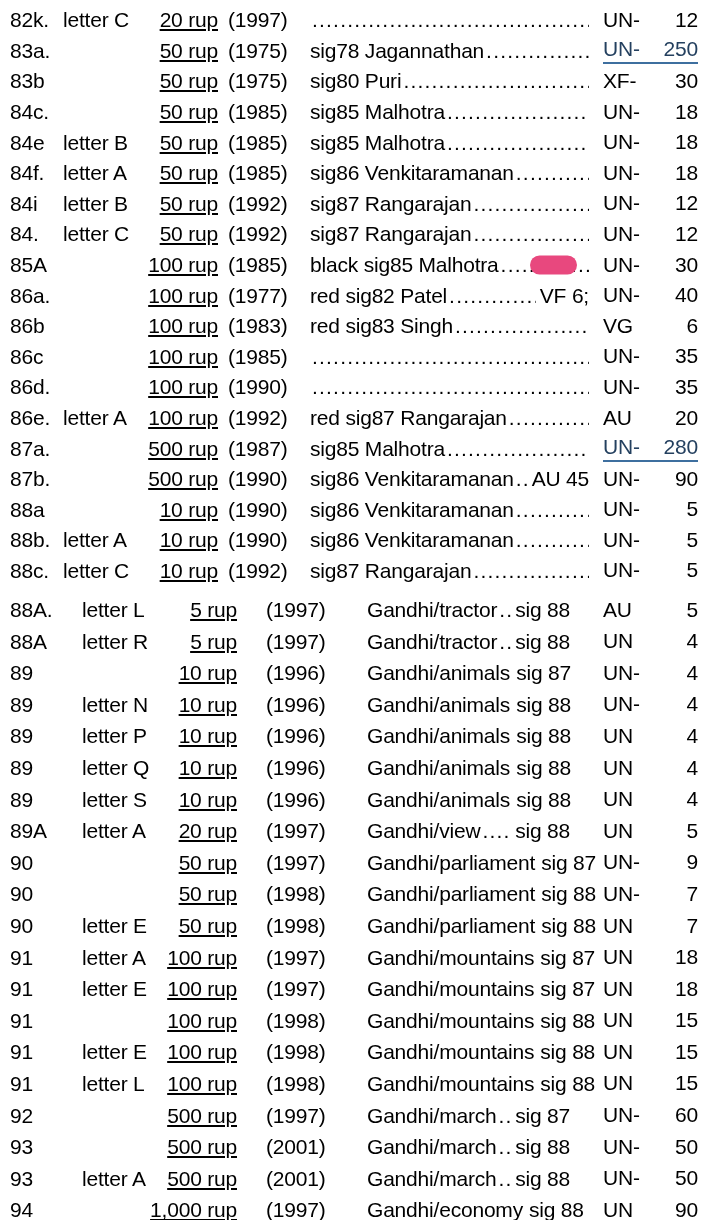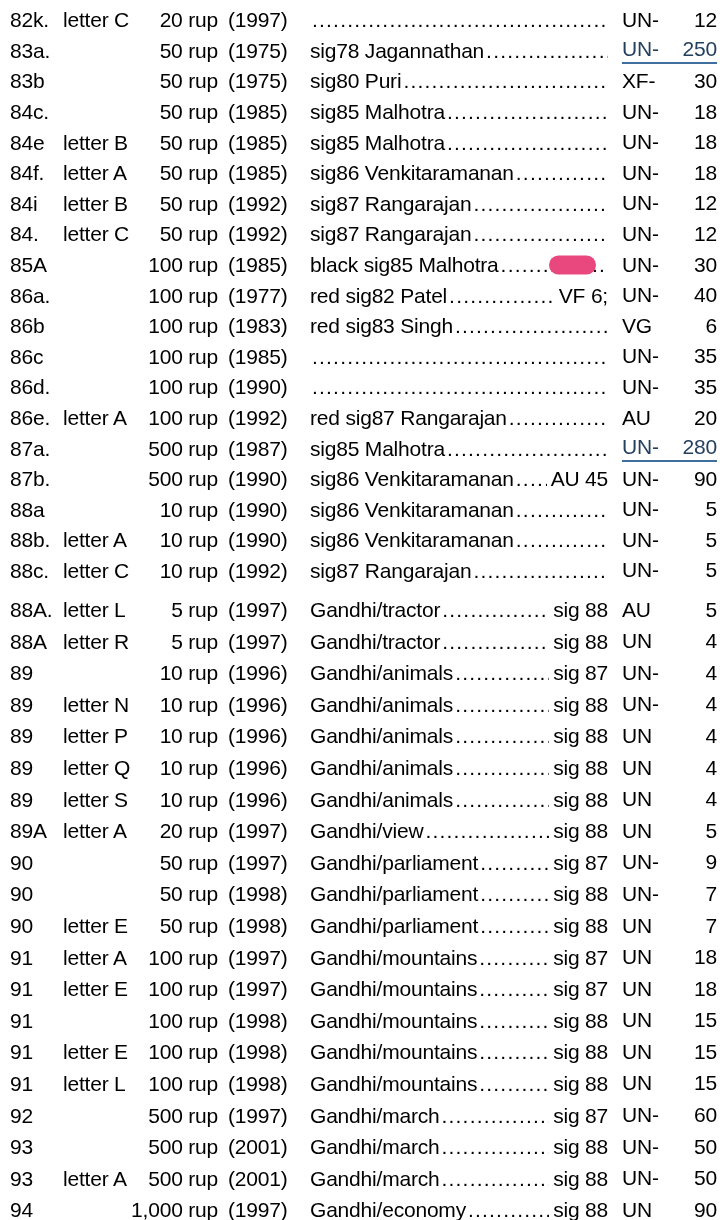--- a/index.html
+++ b/index.html
@@ -17,29 +17,29 @@
     font-family: "Liberation Sans", "DejaVu Sans", sans-serif;
     font-size: 21px;
     color: var(--ink);
     letter-spacing: -0.2px;
   }
   .page { padding-top: 5px; }
   .row {
     display: grid;
     grid-template-columns: 53px 155px 80px 1fr 107px;
     align-items: center;
-    padding: 0 3px 0 10px;
+    padding: 0 22px 0 10px;
     white-space: nowrap;
   }
   .row.ga { height: 30.6px; }
-  .row.gb { height: 31.6px; }
+  .row.gb { height: 31.6px; gap: 19px; }
   .spacer { height: 8px; }
   .cat {}
   .combo { display: flex; justify-content: space-between; align-items: center; min-width: 0; }
-  .denom { margin-left: auto; }
+  .denom { margin-left: auto; text-decoration: underline; }
   .year { padding-left: 10px; }
   .desc {
     display: flex; align-items: center;
     padding-left: 12px; padding-right: 2px;
     position: relative; min-width: 0;
   }
   .leader {
     flex: 1; overflow: hidden; white-space: nowrap;
     letter-spacing: 1.2px; padding-left: 2px; min-width: 0;
   }

